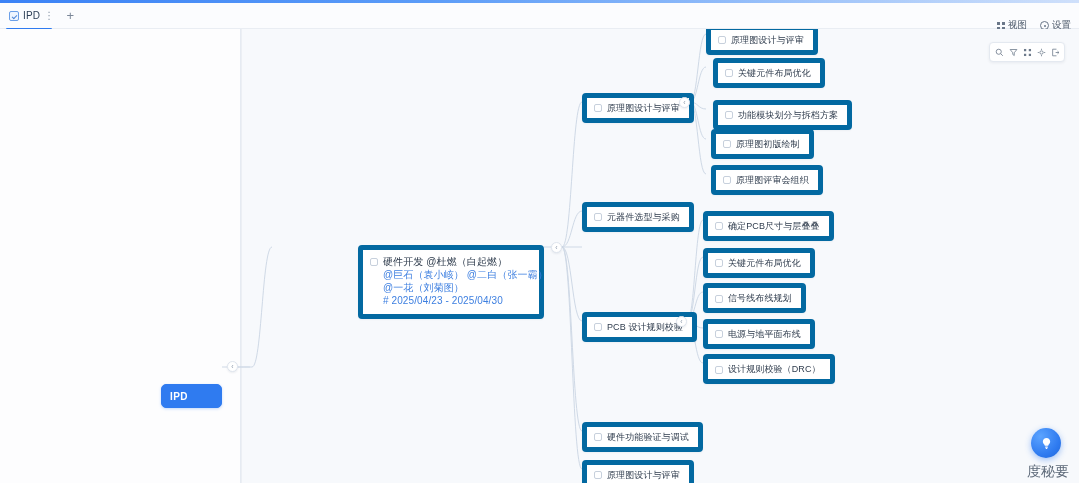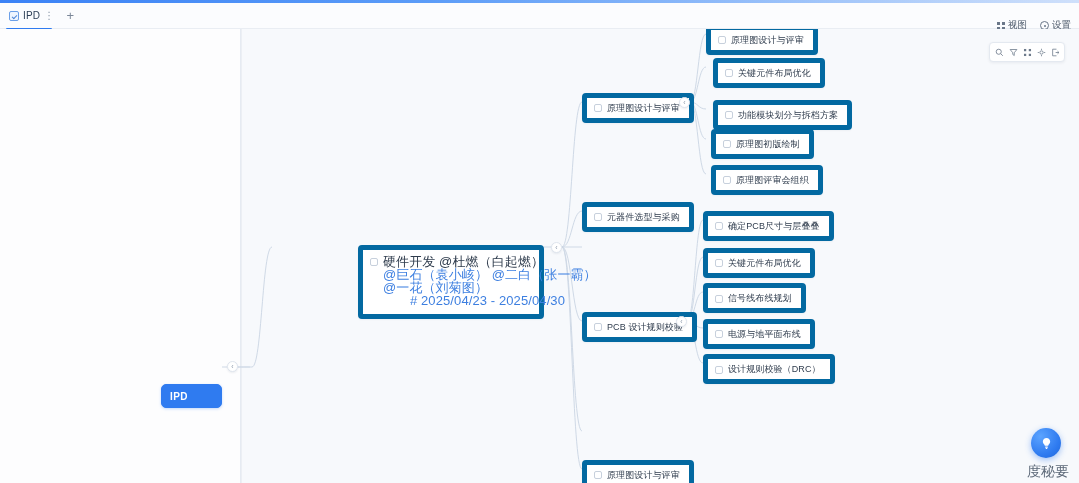--- a/index.html
+++ b/index.html
@@ -141,24 +141,24 @@
     display:flex; align-items:center; padding-left:8px;
   }
   .root-label { font-size:10px; color:#ffffff; font-weight:bold; letter-spacing:.4px; }
 
   
   .node-hw {
     position:absolute; left:358px; top:216px; width:186px;
     padding: 6px 8px 7px 7px; align-items: flex-start;
   }
   .hw-lines { display:flex; flex-direction:column; gap:1px; }
-  .hw-l { font-size:13px; line-height:12px; letter-spacing:.1px; }
+  .hw-l { font-size:10px; line-height:12px; letter-spacing:.1px; }
   .hw-title { color:#2f3c4d; }
   .hw-men { color:#3d7fe0; }
-  .hw-date { color:#3d7fe0;margin-left:27px; }
+  .hw-date { color:#3d7fe0; }
 
   
   .toggle {
     position:absolute; width:11px; height:11px; border-radius:50%;
     background:#fff; border:1px solid #dfe5ee;
     box-shadow:0 1px 2px rgba(30,50,80,.08);
     display:flex; align-items:center; justify-content:center;
   }
   .toggle span {
     font-size:7px; color:#8e9aab; line-height:7px;
@@ -316,20 +316,24 @@
     </div>
 
     <div class="node" style="left:582px; top:283px;">
       <span class="cbox"></span>
       <span class="ntext">PCB 设计规则校验</span>
     </div>
     <div class="toggle" style="left:676px; top:287px;">
       <span>‹</span>
     </div>
 
+    <div class="node" style="left:582px; top:393px;">
+      <span class="cbox"></span>
+      <span class="ntext">硬件功能验证与调试</span>
+    </div>
 
     <div class="node" style="left:582px; top:431px;">
       <span class="cbox"></span>
       <span class="ntext">原理图设计与评审</span>
     </div>
 
     <div class="node" style="left:706px; top:-4px;">
       <span class="cbox"></span>
       <span class="ntext">原理图设计与评审</span>
     </div>

